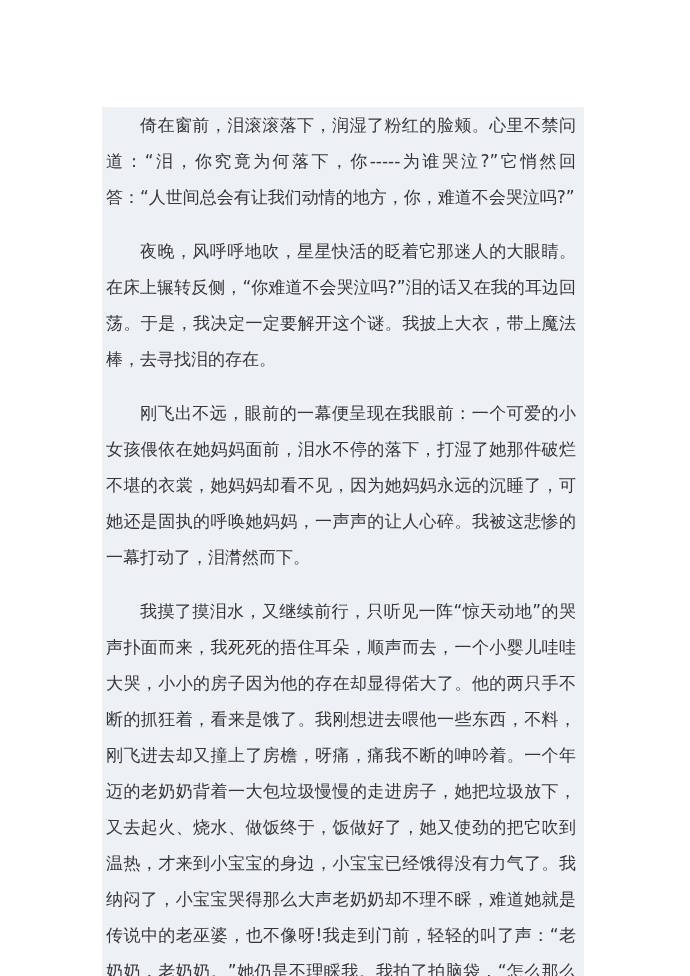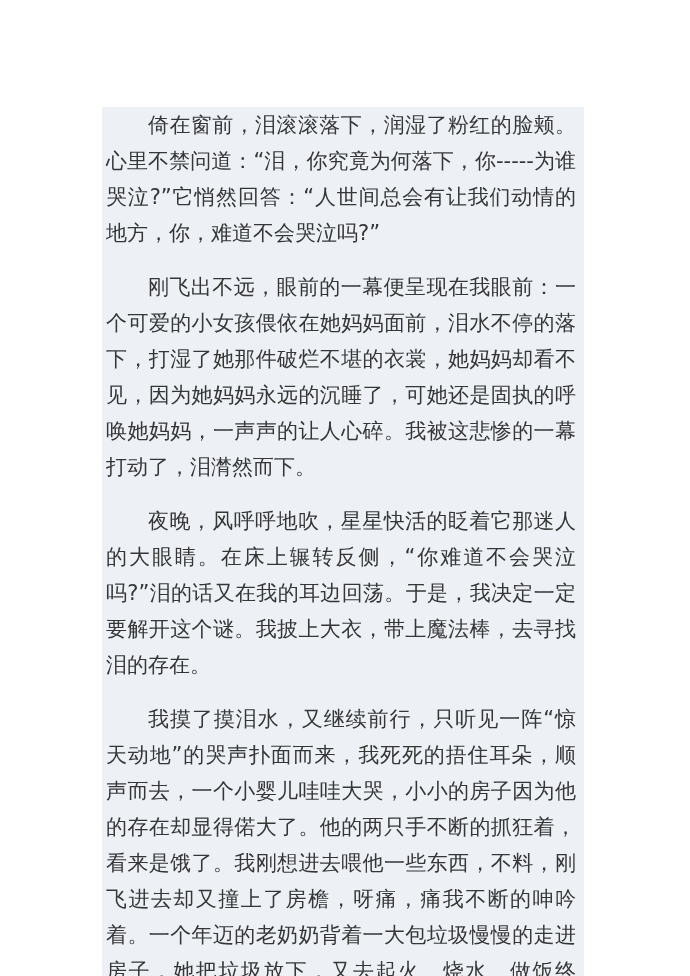--- a/index.html
+++ b/index.html
@@ -22,34 +22,34 @@
     left: 102px;
     top: 107px;
     width: 482px;
     min-height: 775px;
     box-sizing: border-box;
     background: #edf1f6;
     padding: 0 8px 1px 4px;
   }
   p.para {
     margin: 18px 0;
-    font-size: 21px;
+    font-size: 17px;
     line-height: 36px;
     color: #363636;
     text-align: justify;
     text-indent: 2em;
     word-break: break-all;
   }
   p.para:first-child { margin-top: 0; }
   p.para:last-child  { margin-bottom: 0; }
 </style>
 </head>
 <body style="background: rgb(255, 255, 255);">
 
 <div class="page">
   <div class="content-block" id="essay-text-block" style="background: rgb(237, 241, 246);">
 
   <p class="para" style="color: rgb(54, 54, 54);">倚在窗前，泪滚滚落下，润湿了粉红的脸颊。心里不禁问道：“泪，你究竟为何落下，你-----为谁哭泣?”它悄然回答：“人世间总会有让我们动情的地方，你，难道不会哭泣吗?”</p>
+      <p class="para" style="color: rgb(54, 54, 54);">夜晚，风呼呼地吹，星星快活的眨着它那迷人的大眼睛。在床上辗转反侧，“你难道不会哭泣吗?”泪的话又在我的耳边回荡。于是，我决定一定要解开这个谜。我披上大衣，带上魔法棒，去寻找泪的存在。</p>
       <p class="para" style="color: rgb(54, 54, 54);">刚飞出不远，眼前的一幕便呈现在我眼前：一个可爱的小女孩偎依在她妈妈面前，泪水不停的落下，打湿了她那件破烂不堪的衣裳，她妈妈却看不见，因为她妈妈永远的沉睡了，可她还是固执的呼唤她妈妈，一声声的让人心碎。我被这悲惨的一幕打动了，泪潸然而下。</p>
-      <p class="para" style="color: rgb(54, 54, 54);">夜晚，风呼呼地吹，星星快活的眨着它那迷人的大眼睛。在床上辗转反侧，“你难道不会哭泣吗?”泪的话又在我的耳边回荡。于是，我决定一定要解开这个谜。我披上大衣，带上魔法棒，去寻找泪的存在。</p>
       <p class="para" style="color: rgb(54, 54, 54);">我摸了摸泪水，又继续前行，只听见一阵“惊天动地”的哭声扑面而来，我死死的捂住耳朵，顺声而去，一个小婴儿哇哇大哭，小小的房子因为他的存在却显得偌大了。他的两只手不断的抓狂着，看来是饿了。我刚想进去喂他一些东西，不料，刚飞进去却又撞上了房檐，呀痛，痛我不断的呻吟着。一个年迈的老奶奶背着一大包垃圾慢慢的走进房子，她把垃圾放下，又去起火、烧水、做饭终于，饭做好了，她又使劲的把它吹到温热，才来到小宝宝的身边，小宝宝已经饿得没有力气了。我纳闷了，小宝宝哭得那么大声老奶奶却不理不睬，难道她就是传说中的老巫婆，也不像呀!我走到门前，轻轻的叫了声：“老奶奶，老奶奶。”她仍是不理睬我。我拍了拍脑袋，“怎么那么笨呀!老奶奶是聋子，她听不见的。”老奶奶是残疾人，却还要挑起生活的重担，她们的日子那么贫</p>
     </div>
 </div>
 
 </body></html>

